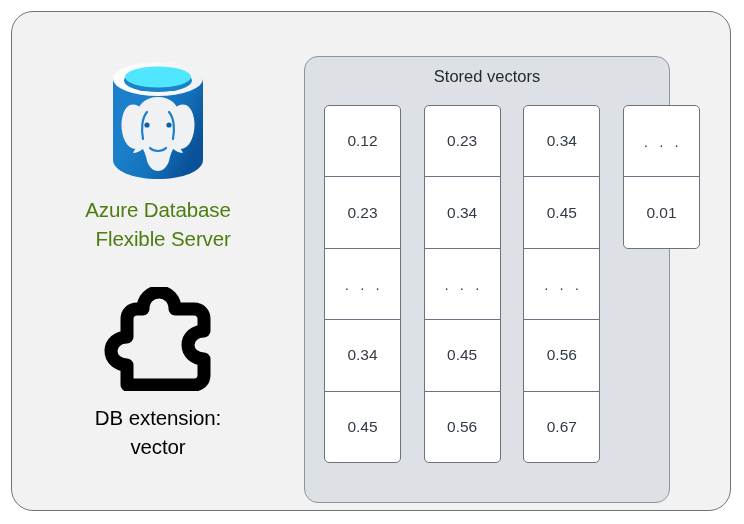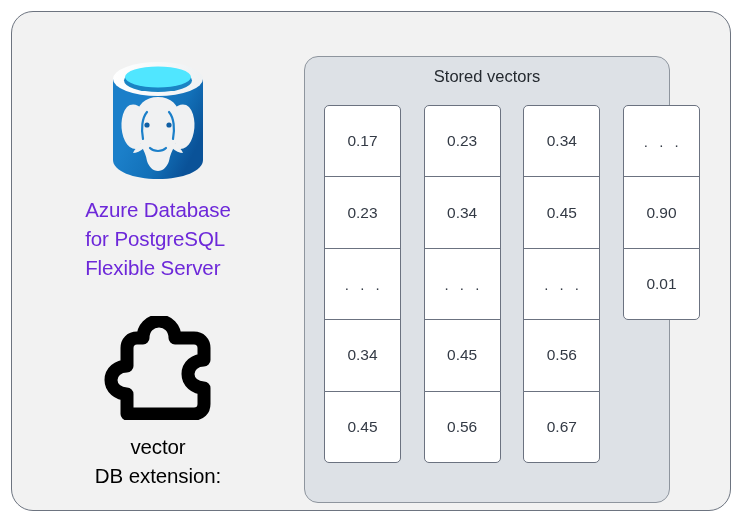--- a/index.html
+++ b/index.html
@@ -44,22 +44,22 @@
   #db-icon {
     width: 110px;
     height: 130px;
     margin-top: 18px;
     position: relative;
   }
   #db-icon svg { display: block; width: 110px; height: 130px; }
 
   #db-label {
     margin-top: 10px;
-    text-align: left;
-    color: #6d28d9;
+    text-align: right;
+    color: #4d7c0f;
     font-size: 20.5px;
     line-height: 29px;
     letter-spacing: -0.1px;
   }
   #db-label .ln { display: block; white-space: nowrap; }
 
   
   #ext-icon {
     width: 118px;
     height: 104px;
@@ -194,21 +194,20 @@
         <g fill="none" stroke="#1b7fc9" stroke-width="2.2" stroke-linecap="round">
           <path d="M44 57 C39 63 38 74 40 84"></path>
           <path d="M66 57 C71 63 72 74 70 84"></path>
           <path d="M47 93 C51 97 59 97 63 93"></path>
         </g>
       </svg>
     </div>
 
     <div id="db-label">
       <span class="ln">Azure Database</span>
-      <span class="ln">for PostgreSQL</span>
       <span class="ln">Flexible Server</span>
     </div>
 
     <div id="ext-icon">
       <svg viewBox="0 0 118 104" xmlns="http://www.w3.org/2000/svg">
         <path d="M44 22
                  C44 12 51 5 60 5
                  C69 5 76 12 76 22
                  L95 22
                  C101 22 105 26 105 32
@@ -221,32 +220,32 @@
                  L28 78
                  C19 78 12 72 12 64
                  C12 56 19 50 28 50
                  L28 32
                  C28 26 32 22 38 22
                  Z" fill="none" stroke="#000000" stroke-width="13" stroke-linejoin="round" stroke-linecap="round"></path>
       </svg>
     </div>
 
     <div id="ext-label">
+      <span class="ln">DB extension:</span>
       <span class="ln">vector</span>
-      <span class="ln">DB extension:</span>
     </div>
   </div>
 
   <div id="vectors-panel">
     <div id="vectors-title">Stored vectors</div>
 
     <div id="vectors-grid">
 
       <div class="vector-column">
-        <div class="vector-cell">0.17</div>
+        <div class="vector-cell">0.12</div>
         <div class="vector-cell">0.23</div>
         <div class="vector-cell ellipsis">. . .</div>
         <div class="vector-cell">0.34</div>
         <div class="vector-cell">0.45</div>
       </div>
 
       <div class="vector-column">
         <div class="vector-cell">0.23</div>
         <div class="vector-cell">0.34</div>
         <div class="vector-cell ellipsis">. . .</div>
@@ -257,20 +256,19 @@
       <div class="vector-column">
         <div class="vector-cell">0.34</div>
         <div class="vector-cell">0.45</div>
         <div class="vector-cell ellipsis">. . .</div>
         <div class="vector-cell">0.56</div>
         <div class="vector-cell">0.67</div>
       </div>
 
       <div class="vector-column">
         <div class="vector-cell ellipsis">. . .</div>
-        <div class="vector-cell">0.90</div>
         <div class="vector-cell">0.01</div>
       </div>
 
     </div>
   </div>
 
 </div>
 
 </body></html>

